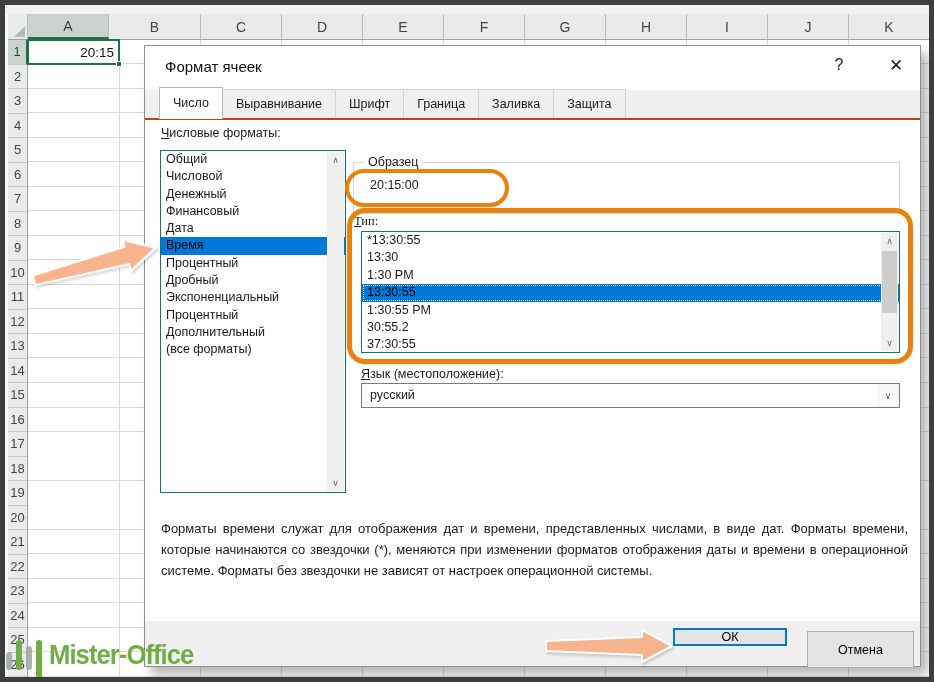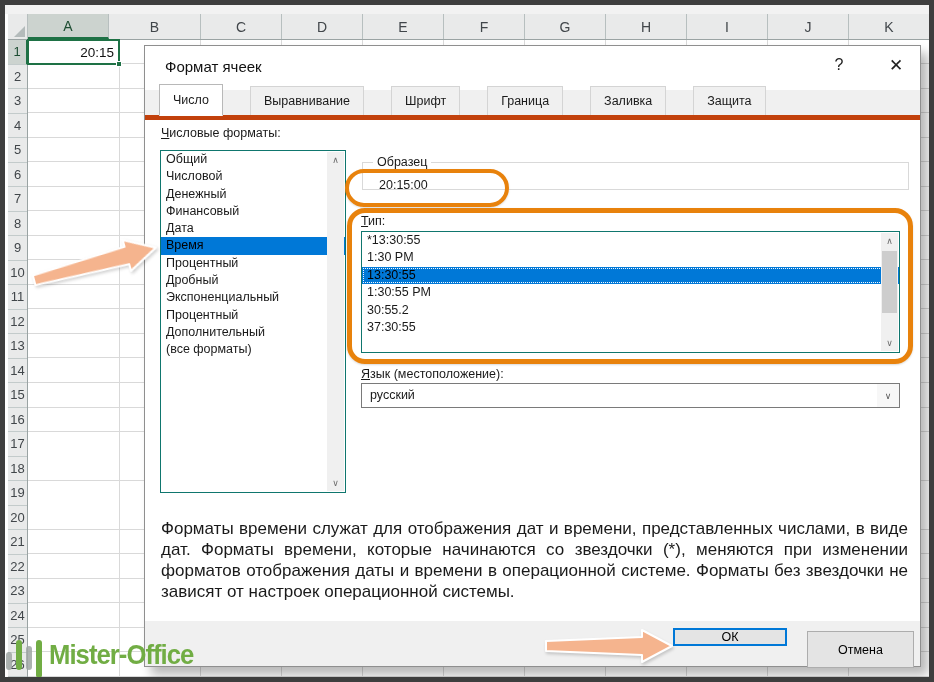--- a/index.html
+++ b/index.html
@@ -56,21 +56,21 @@
   .dialog { position:absolute; left:144px; top:45px; width:777px; height:622px; background:#fff;
     border:1px solid #8f8f8f; box-shadow:7px 8px 10px rgba(0,0,0,.28); z-index:10; font-size:12.5px; color:#1a1a1a; }
   .titlebar { position:absolute; left:0; top:0; right:0; height:44px; background:#fff; }
   .dlg-title { position:absolute; left:20px; top:12px; font-size:15px; color:#111; }
   .dlg-help  { position:absolute; left:682px; top:10px; width:24px; text-align:center;
                font-size:16px; color:#222; cursor:default; }
   .dlg-close { position:absolute; left:738px; top:9px; width:26px; text-align:center;
                font-size:17px; color:#222; cursor:default; }
 
   .tabstrip { position:absolute; left:0; top:44px; right:0; height:30px; background:#f0f0f0;
-    border-bottom:5px solid #c2410c; display:flex; align-items:flex-end; padding-left:14px;gap:28px; }
+    border-bottom:2px solid #c2410c; display:flex; align-items:flex-end; padding-left:14px; }
   .tab { padding:6px 13px 7px; font-size:12.5px; color:#1a1a1a; background:#f0f0f0;
     border:1px solid #d4d4d4; border-bottom:none; margin-right:-1px; height:29px; display:flex; align-items:center; }
   .tab.selected { background:#fff; border:1px solid #b8b8b8; border-bottom:1px solid #fff;
     height:32px; margin-bottom:-1px; position:relative; z-index:2; }
 
   .page { position:absolute; left:0; top:74px; right:0; height:503px; background:#fff; }
 
   .cat-label { position:absolute; left:16px; top:6px; }
   .accel { text-decoration:underline; }
 
@@ -80,39 +80,39 @@
   .li.selected { background:var(--sel-blue,#0078d7); color:#000000; }
   .type-list { left:216px; top:111px; width:539px; height:122px; }
   .type-list .li { height:17.4px; line-height:17.4px; }
   .type-list .li.selected { outline:1px dotted rgba(255,255,255,.95); outline-offset:-2px; }
 
   .vscroll { position:absolute; top:1px; bottom:1px; right:1px; width:17px; background:#f0f0f0;
     display:flex; flex-direction:column; justify-content:space-between; align-items:center; z-index:3; }
   .scroll-arrow { font-size:9px; color:#6d6d6d; line-height:16px; width:100%; text-align:center; }
   .scroll-thumb { position:absolute; left:1px; top:18px; width:15px; height:62px; background:#cdcdcd; }
 
-  .sample-box { position:absolute; left:208px; top:42px; width:547px; height:28px;
-    border:1px solid #d9d9d9; background:#fff;margin-left:9px; }
+  .sample-box { position:absolute; left:208px; top:42px; width:547px; height:52px;
+    border:1px solid #d9d9d9; background:#fff; }
   .sample-label { position:absolute; left:10px; top:-8px; background:#fff; padding:0 4px; }
   .sample-value { position:absolute; left:16px; top:15px; }
 
   .annot { position:absolute; pointer-events:none; z-index:15; border-radius:19px;
     border:4px solid var(--accent,#e8820c); box-shadow:0 1px 2px rgba(0,0,0,.15); }
   .annot-sample { left:200px; top:49px; width:164px; height:38px; }
   .annot-type   { left:202px; top:88px; width:566px; height:156px; border-width:5px; border-radius:18px; }
 
-  .type-label { position:absolute; left:216px; top:94px; }
+  .type-label { position:absolute; left:209px; top:94px;font-family:Liberation Serif, serif; }
   .loc-label  { position:absolute; left:216px; top:247px; }
   .combo { position:absolute; left:216px; top:263px; width:539px; height:25px;
     border:1px solid #7a7a7a; background:#fff; }
   .combo-value { position:absolute; left:8px; top:4px; }
   .combo-chevron { position:absolute; right:0; top:0; width:22px; height:100%; background:#f7f7f7;
     display:flex; align-items:center; justify-content:center; font-size:9px; color:#555; }
 
-  .desc { position:absolute; left:16px; top:398px; width:747px; font-size:17px;
+  .desc { position:absolute; left:16px; top:398px; width:747px; font-size:13px;
     line-height:21px; color:#1a1a1a; text-align:justify; }
 
   .footer { position:absolute; left:0; bottom:0; right:0; height:45px; background:#f0f0f0; }
   .btn { font-family:"Liberation Sans", sans-serif; font-size:12.5px; color:#000; cursor:default; }
   .btn-ok { position:absolute; left:528px; top:7px; width:114px; height:18px;
     background:#e4e4e4; border:2px solid var(--sel-blue,#0078d7); }
   .btn-cancel { position:absolute; left:662px; top:10px; width:107px; height:37px;
     background:#e4e4e4; border:1px solid #adadad; }
 
   .arrow-svg { position:absolute; z-index:30; pointer-events:none;
@@ -244,20 +244,21 @@
         <span class="sample-value">20:15:00</span>
       </div>
 
       <div class="type-label">
         <span class="accel">Т</span><span>ип:</span>
       </div>
 
       <div class="listbox type-list">
         <div>
             <div class="li">*13:30:55</div>
+            <div class="li">13:30</div>
             <div class="li">1:30 PM</div>
             <div class="li selected">13:30:55</div>
             <div class="li">1:30:55 PM</div>
             <div class="li">30:55.2</div>
             <div class="li">37:30:55</div>
           </div>
         <div class="vscroll">
           <span class="scroll-arrow">∧</span>
           <span class="scroll-thumb"></span>
           <span class="scroll-arrow">∨</span>

